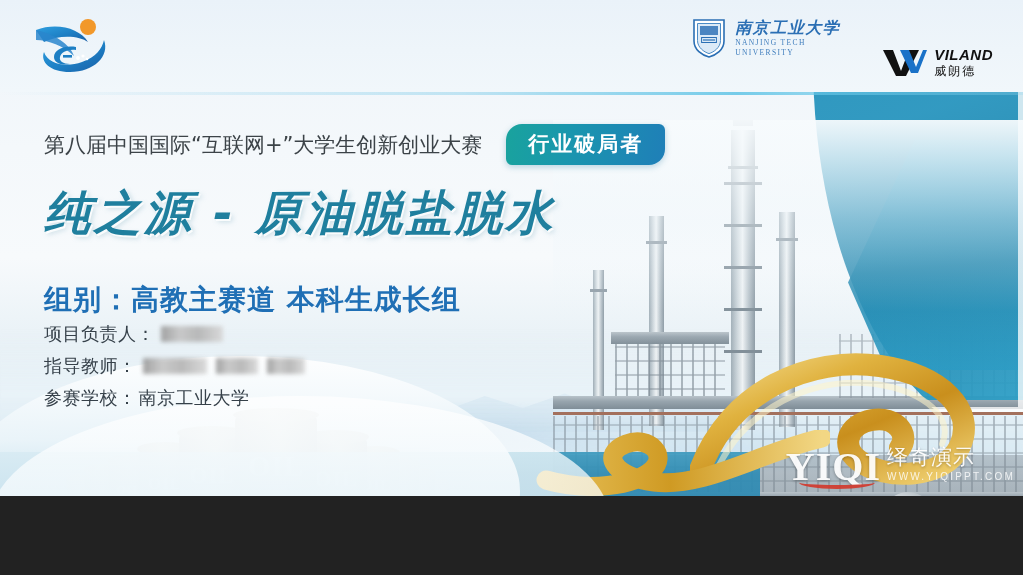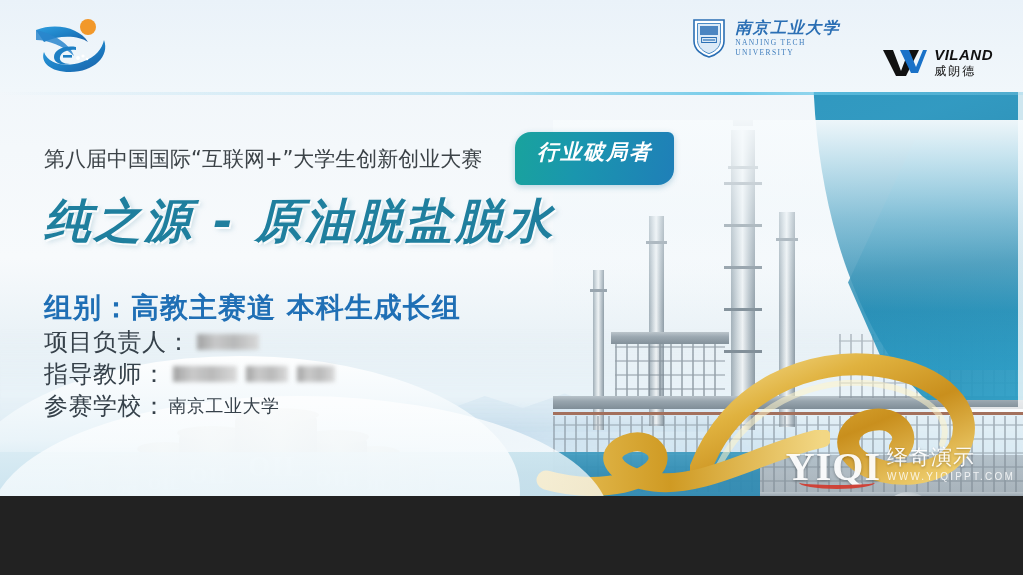--- a/index.html
+++ b/index.html
@@ -142,53 +142,53 @@
   .njtech-text{display:flex;flex-direction:column;line-height:1;}
   .njtech-cn{font-family:"Liberation Serif","DejaVu Serif",serif;font-size:16px;color:#2b6fb4;letter-spacing:1.5px;font-weight:bold;font-style:italic;}
   .njtech-en{font-family:"Liberation Serif","DejaVu Serif",serif;font-size:7.5px;color:#3f7dbd;letter-spacing:1.4px;margin-top:3px;}
   .njtech-en2{font-family:"Liberation Serif","DejaVu Serif",serif;font-size:7.5px;color:#3f7dbd;letter-spacing:1.4px;margin-top:2px;}
   .viland{display:flex;align-items:center;gap:6px;margin-top:48px;}
   .viland-text{display:flex;flex-direction:column;line-height:1;}
   .viland-en{font-size:15px;font-weight:bold;font-style:italic;color:#111;letter-spacing:.5px;}
   .viland-cn{font-size:12px;font-weight:normal;color:#111;letter-spacing:2px;margin-top:3px;}
 
   
-  .content{position:absolute;left:0;top:12px;width:100%;height:100%;z-index:25;pointer-events:none;}
+  .content{position:absolute;left:0;top:4px;width:100%;height:100%;z-index:25;pointer-events:none;}
   .content *{pointer-events:auto;}
 
   .comp-row{position:absolute;left:44px;top:120px;display:flex;align-items:center;}
   .comp-title{
     font-size:21px;color:#3c4348;font-weight:500;white-space:nowrap;
     font-family:"DejaVu Sans","Liberation Sans",sans-serif;
   }
   .badge{
-    margin-left:33px;padding:6px 22px 19px;border-radius:16px 6px 16px 6px;
+    margin-left:24px;padding:6px 22px 7px;border-radius:16px 6px 16px 6px;
     background:linear-gradient(100deg,#19a39d 0%,#1a96ae 40%,#1f7fb8 100%);
-    color:#fff;font-size:21px;font-weight:bold;font-style:italic;letter-spacing:2px;
+    color:#fff;font-size:21px;font-weight:bold;letter-spacing:2px;
     box-shadow:0 2px 6px rgba(20,110,150,.28);white-space:nowrap;
     font-family:"DejaVu Sans","Liberation Sans",sans-serif;
   }
 
   .main-title{
     position:absolute;left:44px;top:178px;
     font-size:47px;font-weight:bold;font-style:italic;letter-spacing:3px;
     color:#1f7f9e;white-space:nowrap;
     font-family:"DejaVu Sans","Liberation Sans",sans-serif;
     text-shadow:1.5px 1.5px 0 rgba(255,255,255,.85), 3px 3px 5px rgba(120,170,190,.35);
   }
 
   .group-line{
     position:absolute;left:44px;top:277px;
     font-size:28px;font-weight:bold;color:#1f6fb5;white-space:nowrap;letter-spacing:1px;
     font-family:"DejaVu Sans","Liberation Sans",sans-serif;
   }
   .info-list{position:absolute;left:44px;top:316px;}
   .info-row{display:flex;align-items:center;height:27px;margin-bottom:5px;}
   .info-label{
-    font-size:24px;color:#36414a;white-space:nowrap;letter-spacing:.5px;
+    font-size:18px;color:#36414a;white-space:nowrap;letter-spacing:.5px;
     font-family:"DejaVu Sans","Liberation Sans",sans-serif;
   }
   .info-value{
     font-size:18px;color:#36414a;white-space:nowrap;margin-left:2px;letter-spacing:.5px;
     font-family:"DejaVu Sans","Liberation Sans",sans-serif;
   }
   .redactions{display:flex;align-items:center;gap:9px;margin-left:4px;}
   .redact{
     height:16px;border-radius:1px;
     background:linear-gradient(90deg,#9a9a9a 0%,#c6c6c6 30%,#b4b4b4 60%,#d8d8d8 100%);

